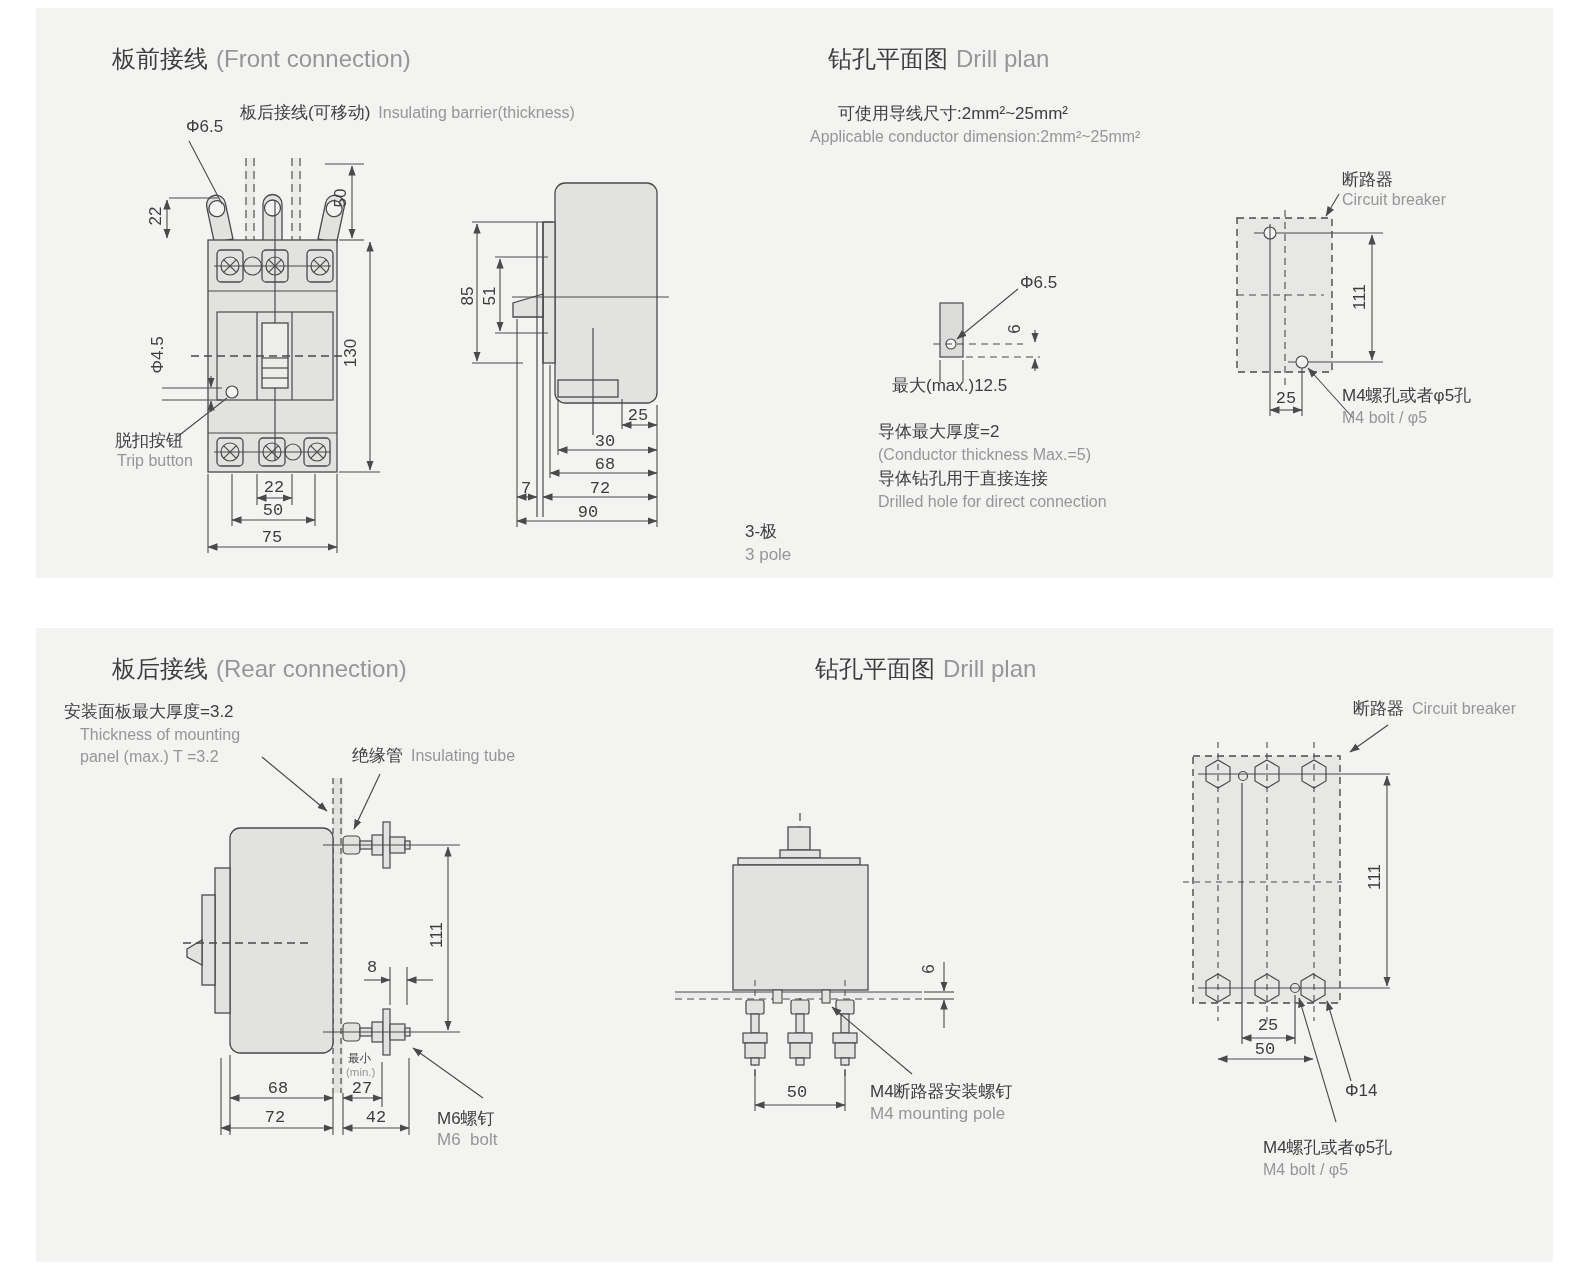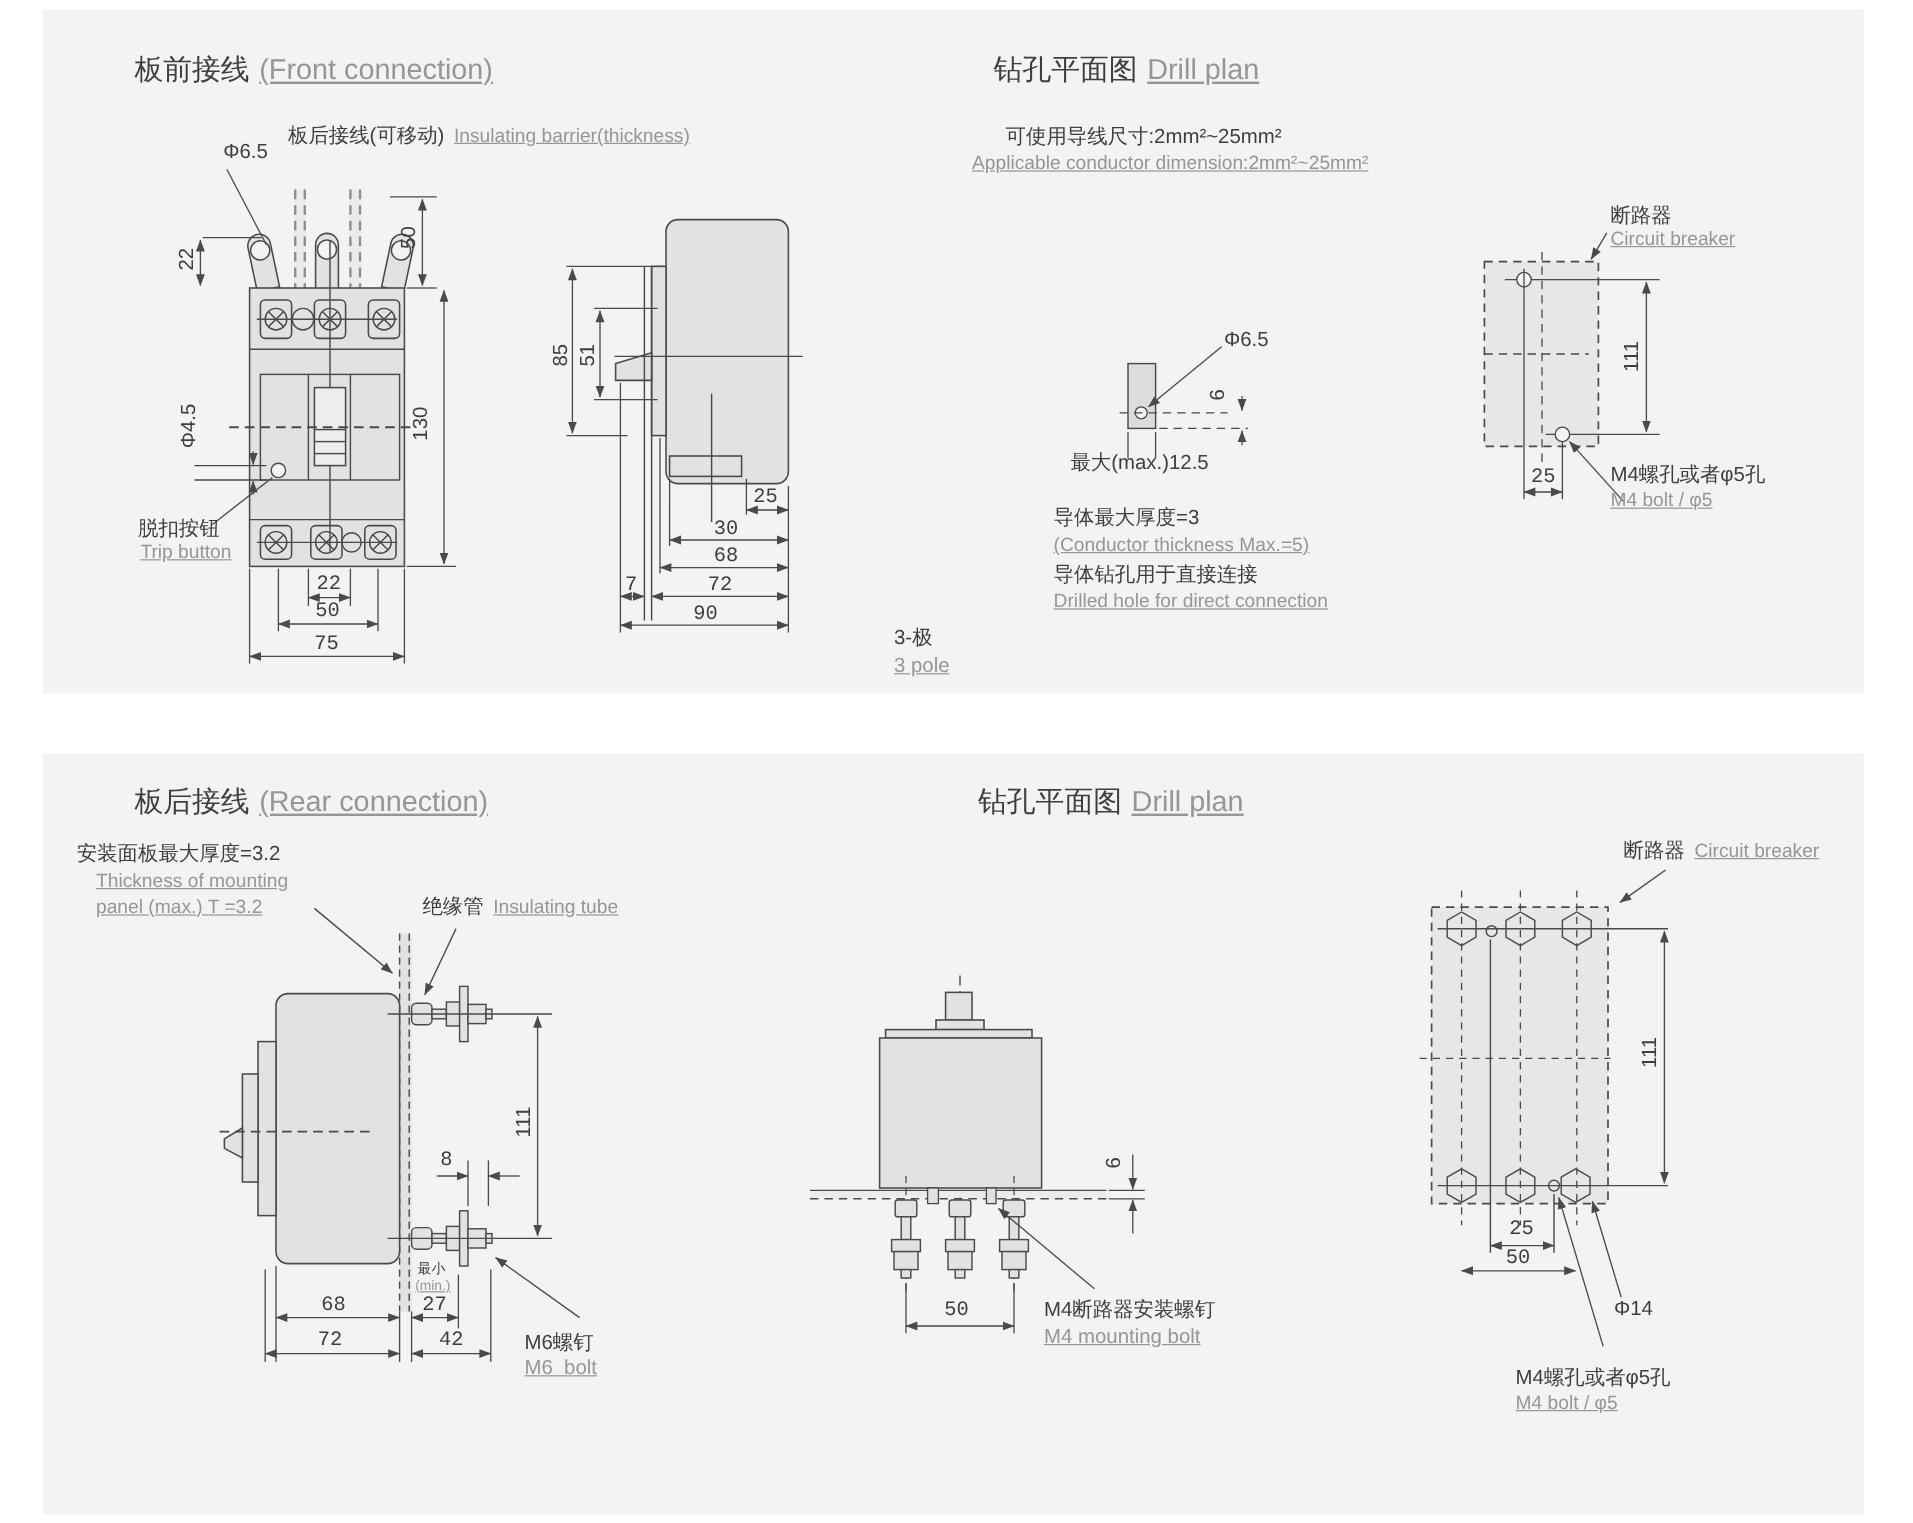--- a/index.html
+++ b/index.html
@@ -3,21 +3,21 @@
 <meta charset="utf-8">
 <style>
   html,body{margin:0;padding:0;}
   body{width:1594px;height:1269px;position:relative;background:#ffffff;
        font-family:"Liberation Sans","DejaVu Sans",sans-serif;overflow:hidden;}
   .panel{position:absolute;left:36px;width:1517px;background:#f3f3f2;}
   #p1{top:8px;height:570px;}
   #p2{top:628px;height:634px;}
   svg.layer{position:absolute;left:0;top:0;}
   .lbl{position:absolute;white-space:pre;color:#3e3e3e;font-size:17px;line-height:1.1;}
-  .en{color:#969696;text-decoration:underline;}
+  .en{color:#969696;}
   .f24{font-size:24px;}
   .f16{font-size:16px;}
   .f11{font-size:11.5px;}
   .hd{transform:translate(-50%,-50%);font-family:Liberation Mono, monospace;}
   .vd{transform:translate(-50%,-50%) rotate(-90deg);}
   .row span+span{margin-left:8px;}
 </style>
 </head>
 <body>
 
@@ -208,21 +208,21 @@
   <div class="lbl hd" style="left:552px;top:505px">90</div>
   <div class="lbl" style="left:709px;top:515px">3-极</div>
   <div class="lbl en" style="left:709px;top:538px">3 pole</div>
 
   <div class="lbl row f24" style="left:792px;top:38px"><span>钻孔平面图</span><span class="en">Drill plan</span></div>
   <div class="lbl" style="left:802px;top:97px">可使用导线尺寸:2mm²~25mm²</div>
   <div class="lbl en f16" style="left:774px;top:120px">Applicable conductor dimension:2mm²~25mm²</div>
   <div class="lbl" style="left:984px;top:266px">Φ6.5</div>
   <div class="lbl vd" style="left:979px;top:321px">6</div>
   <div class="lbl" style="left:856px;top:369px">最大(max.)12.5</div>
-  <div class="lbl" style="left:842px;top:415px">导体最大厚度=3</div>
+  <div class="lbl" style="left:842px;top:415px">导体最大厚度=2</div>
   <div class="lbl en f16" style="left:842px;top:438px">(Conductor thickness Max.=5)</div>
   <div class="lbl" style="left:842px;top:462px">导体钻孔用于直接连接</div>
   <div class="lbl en f16" style="left:842px;top:485px">Drilled hole for direct connection</div>
   <div class="lbl" style="left:1306px;top:163px">断路器</div>
   <div class="lbl en f16" style="left:1306px;top:183px">Circuit breaker</div>
   <div class="lbl vd" style="left:1324px;top:289px">111</div>
   <div class="lbl hd" style="left:1250px;top:391px">25</div>
   <div class="lbl" style="left:1306px;top:379px">M4螺孔或者φ5孔</div>
   <div class="lbl en f16" style="left:1306px;top:401px">M4 bolt / φ5</div>
 </div>
@@ -378,21 +378,21 @@
   <div class="lbl en f11" style="left:310px;top:438px">(min.)</div>
   <div class="lbl hd" style="left:242px;top:461px">68</div>
   <div class="lbl hd" style="left:326px;top:461px">27</div>
   <div class="lbl hd" style="left:239px;top:490px">72</div>
   <div class="lbl hd" style="left:340px;top:490px">42</div>
   <div class="lbl" style="left:401px;top:482px">M6螺钉</div>
   <div class="lbl en" style="left:401px;top:503px">M6  bolt</div>
   <div class="lbl vd" style="left:893px;top:341px">6</div>
   <div class="lbl hd" style="left:761px;top:465px">50</div>
   <div class="lbl" style="left:834px;top:455px">M4断路器安装螺钉</div>
-  <div class="lbl en" style="left:834px;top:477px">M4 mounting bolt</div>
+  <div class="lbl en" style="left:834px;top:477px">M4 mounting pole</div>
 
   <div class="lbl row f24" style="left:779px;top:28px"><span>钻孔平面图</span><span class="en">Drill plan</span></div>
   <div class="lbl row" style="left:1317px;top:72px"><span>断路器</span><span class="en f16">Circuit breaker</span></div>
   <div class="lbl vd" style="left:1339px;top:249px">111</div>
   <div class="lbl hd" style="left:1232px;top:398px">25</div>
   <div class="lbl hd" style="left:1229px;top:422px">50</div>
   <div class="lbl" style="left:1309px;top:454px">Φ14</div>
   <div class="lbl" style="left:1227px;top:511px">M4螺孔或者φ5孔</div>
   <div class="lbl en f16" style="left:1227px;top:533px">M4 bolt / φ5</div>
 </div>

